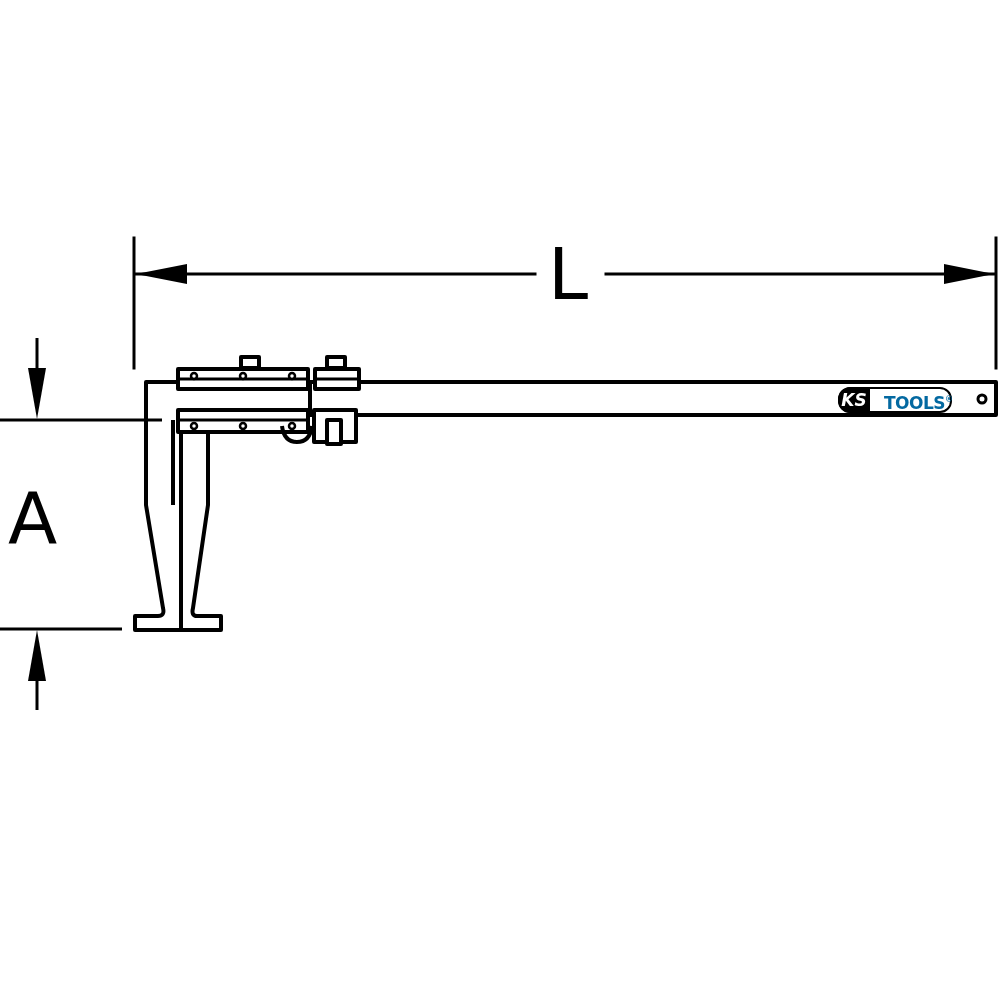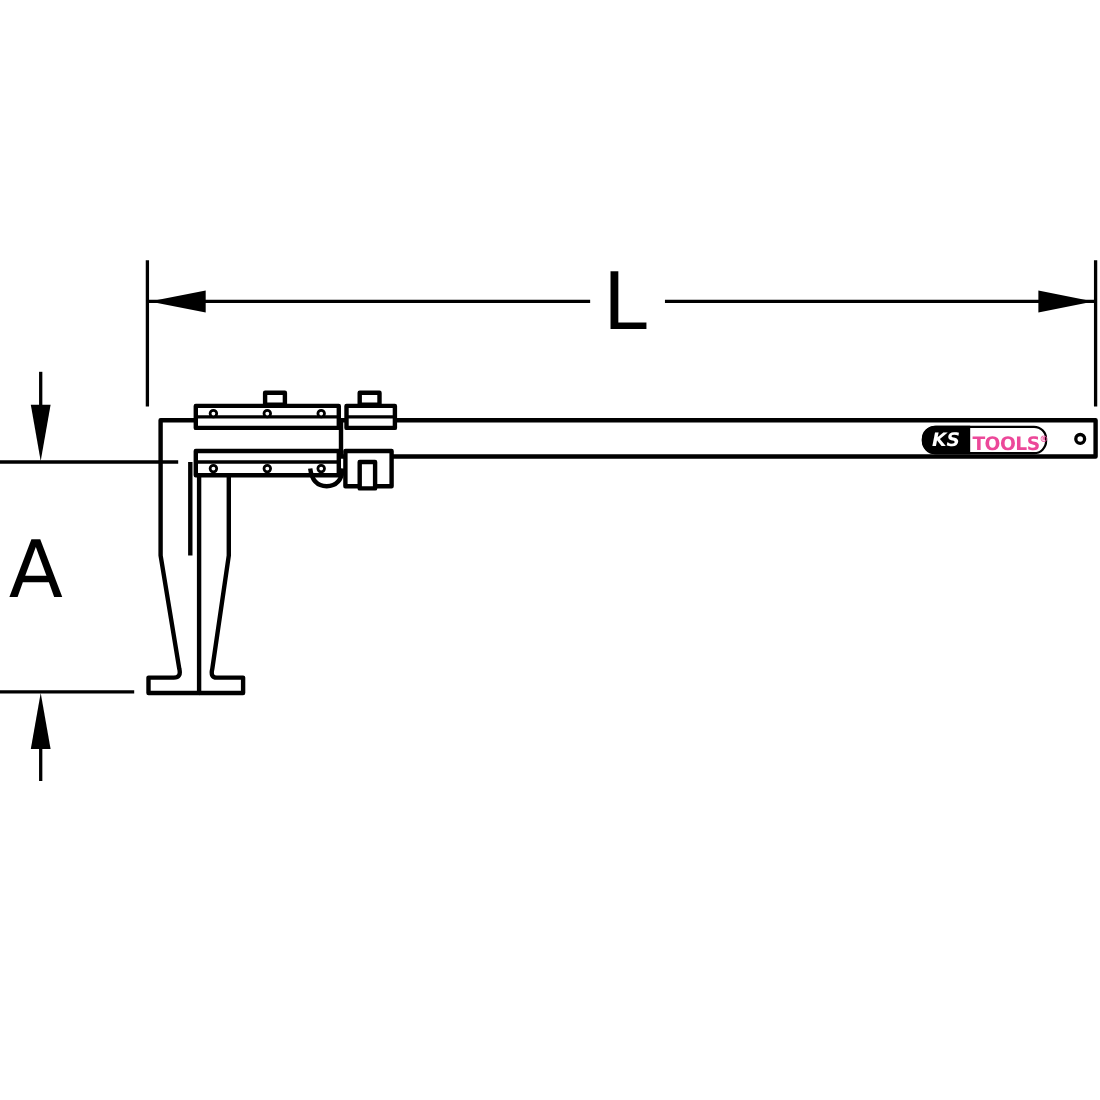--- a/index.html
+++ b/index.html
@@ -3,22 +3,22 @@
   <meta charset="utf-8">
   <style>
     html, body { margin: 0; padding: 0; background: #ffffff; }
     body { width: 1000px; height: 1000px; position: relative; overflow: hidden; font-family: "DejaVu Sans", sans-serif; }
     #drawing { position: absolute; left: 0; top: 0; width: 1000px; height: 1000px; }
     .lbl { position: absolute; color: #000; font-family: "DejaVu Sans", sans-serif; line-height: 1; }
     #label-L { left: 548px; top: 238px; font-size: 72px; }
     #label-A { left: 8px; top: 482px; font-size: 72px; }
     #brand { position: absolute; left: 838px; top: 387px; width: 112px; height: 24px; }
     #brand .pill { position:absolute; left:0; top:0; width:110px; height:22px; border:2px solid #000; border-radius:12px; background:#fff; }
-    #brand .ks { position:absolute; left:0; top:0; width:44px; height:26px; background:#000; border-radius:13px 0 0 13px; color:#fff; font-size:17px; font-style:italic; font-weight:bold; line-height:26px; text-align:center; }
-    #brand .tools { position:absolute; left:46px; top:2px; color:#ec4899; font-size:17px; font-weight:bold; line-height:22px; letter-spacing:-0.5px; }
+    #brand .ks { position:absolute; left:0; top:0; width:32px; height:26px; background:#000; border-radius:13px 0 0 13px; color:#fff; font-size:17px; font-style:italic; font-weight:bold; line-height:26px; text-align:center; }
+    #brand .tools { position:absolute; left:46px; top:2px; color:#0369a1; font-size:17px; font-weight:bold; line-height:22px; letter-spacing:-0.5px; }
   </style>
 </head>
 <body>
 
 <svg id="drawing" viewBox="0 0 1000 1000" xmlns="http://www.w3.org/2000/svg">
   <g stroke="#000" fill="none" stroke-linecap="square">
 
     <line x1="134" y1="238" x2="134" y2="368" stroke-width="3"></line>
     <line x1="996" y1="238" x2="996" y2="368" stroke-width="3"></line>
 

